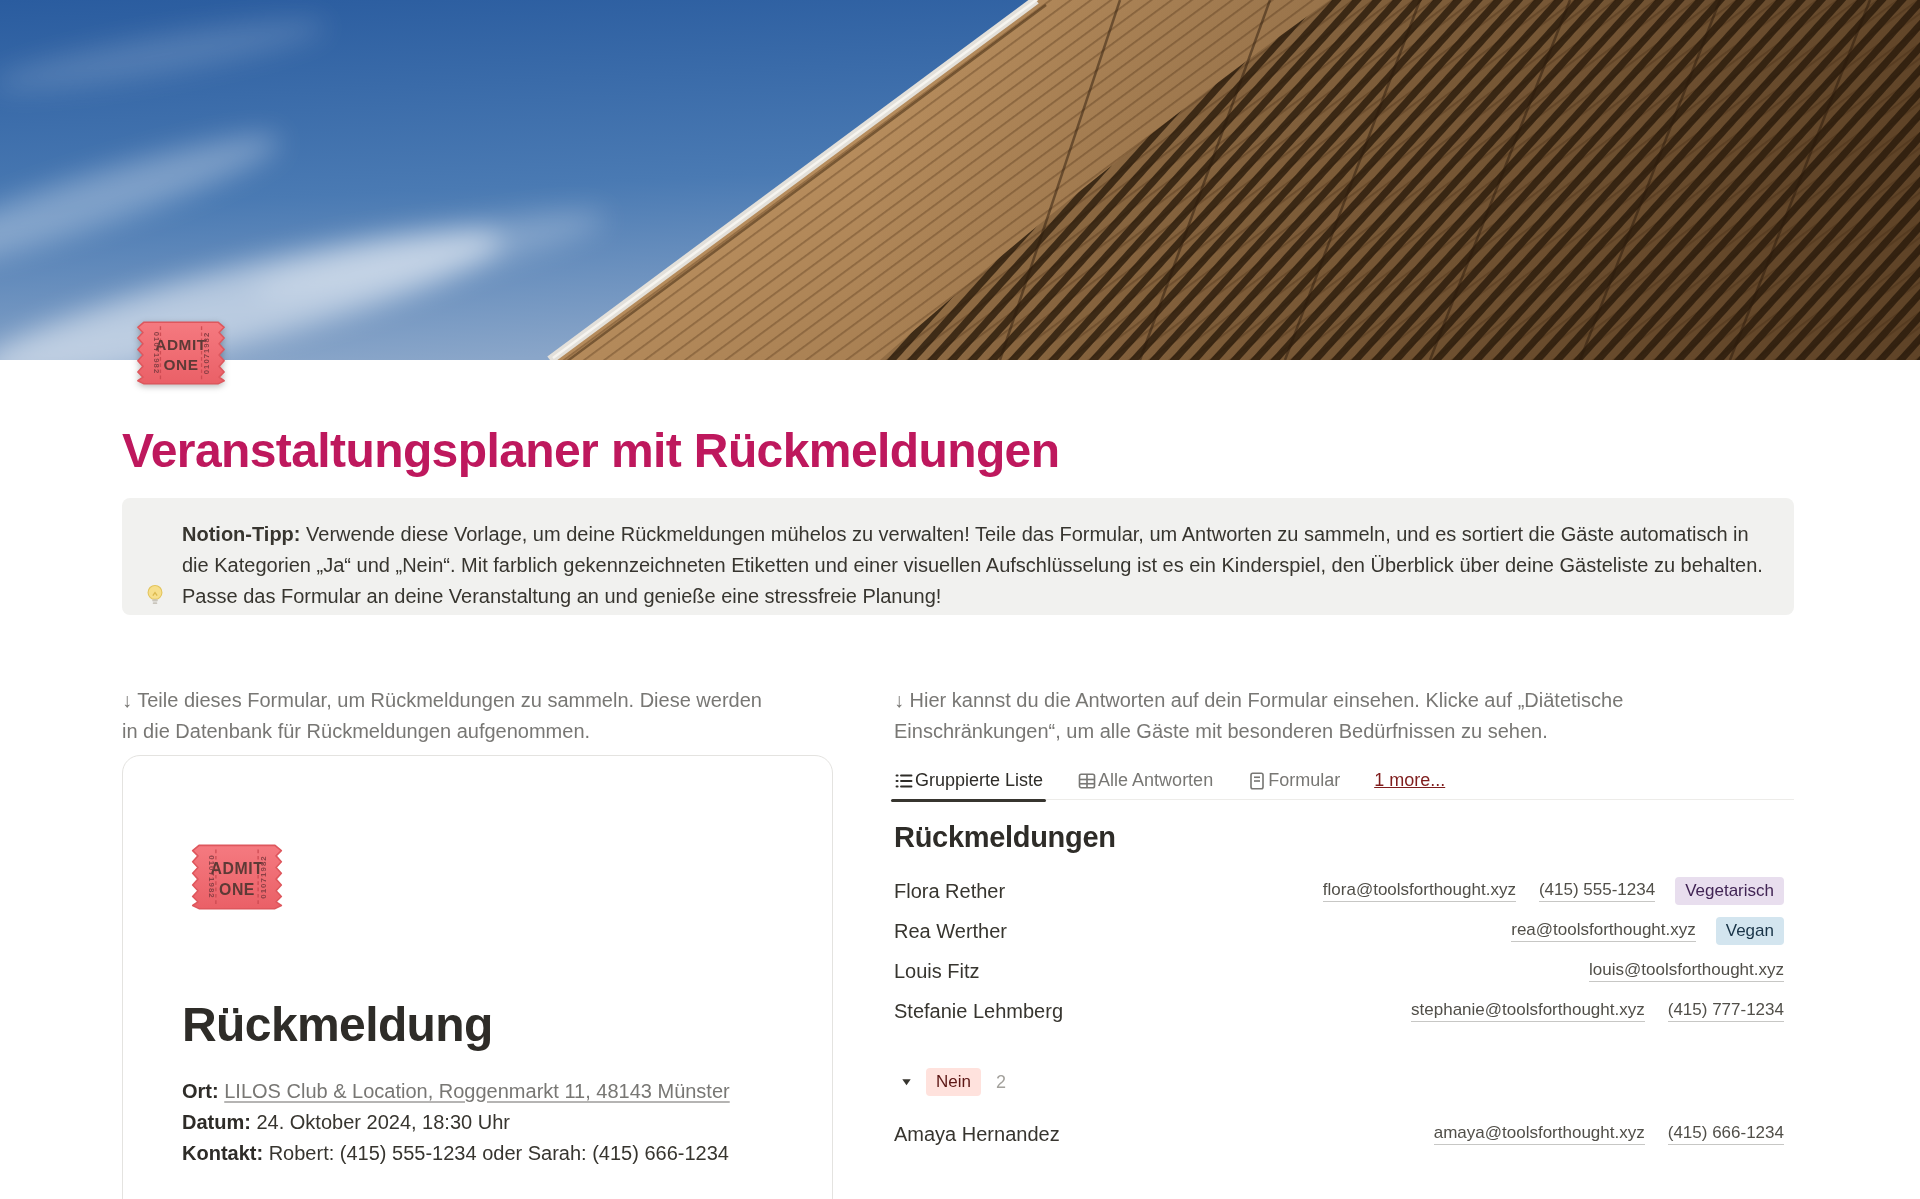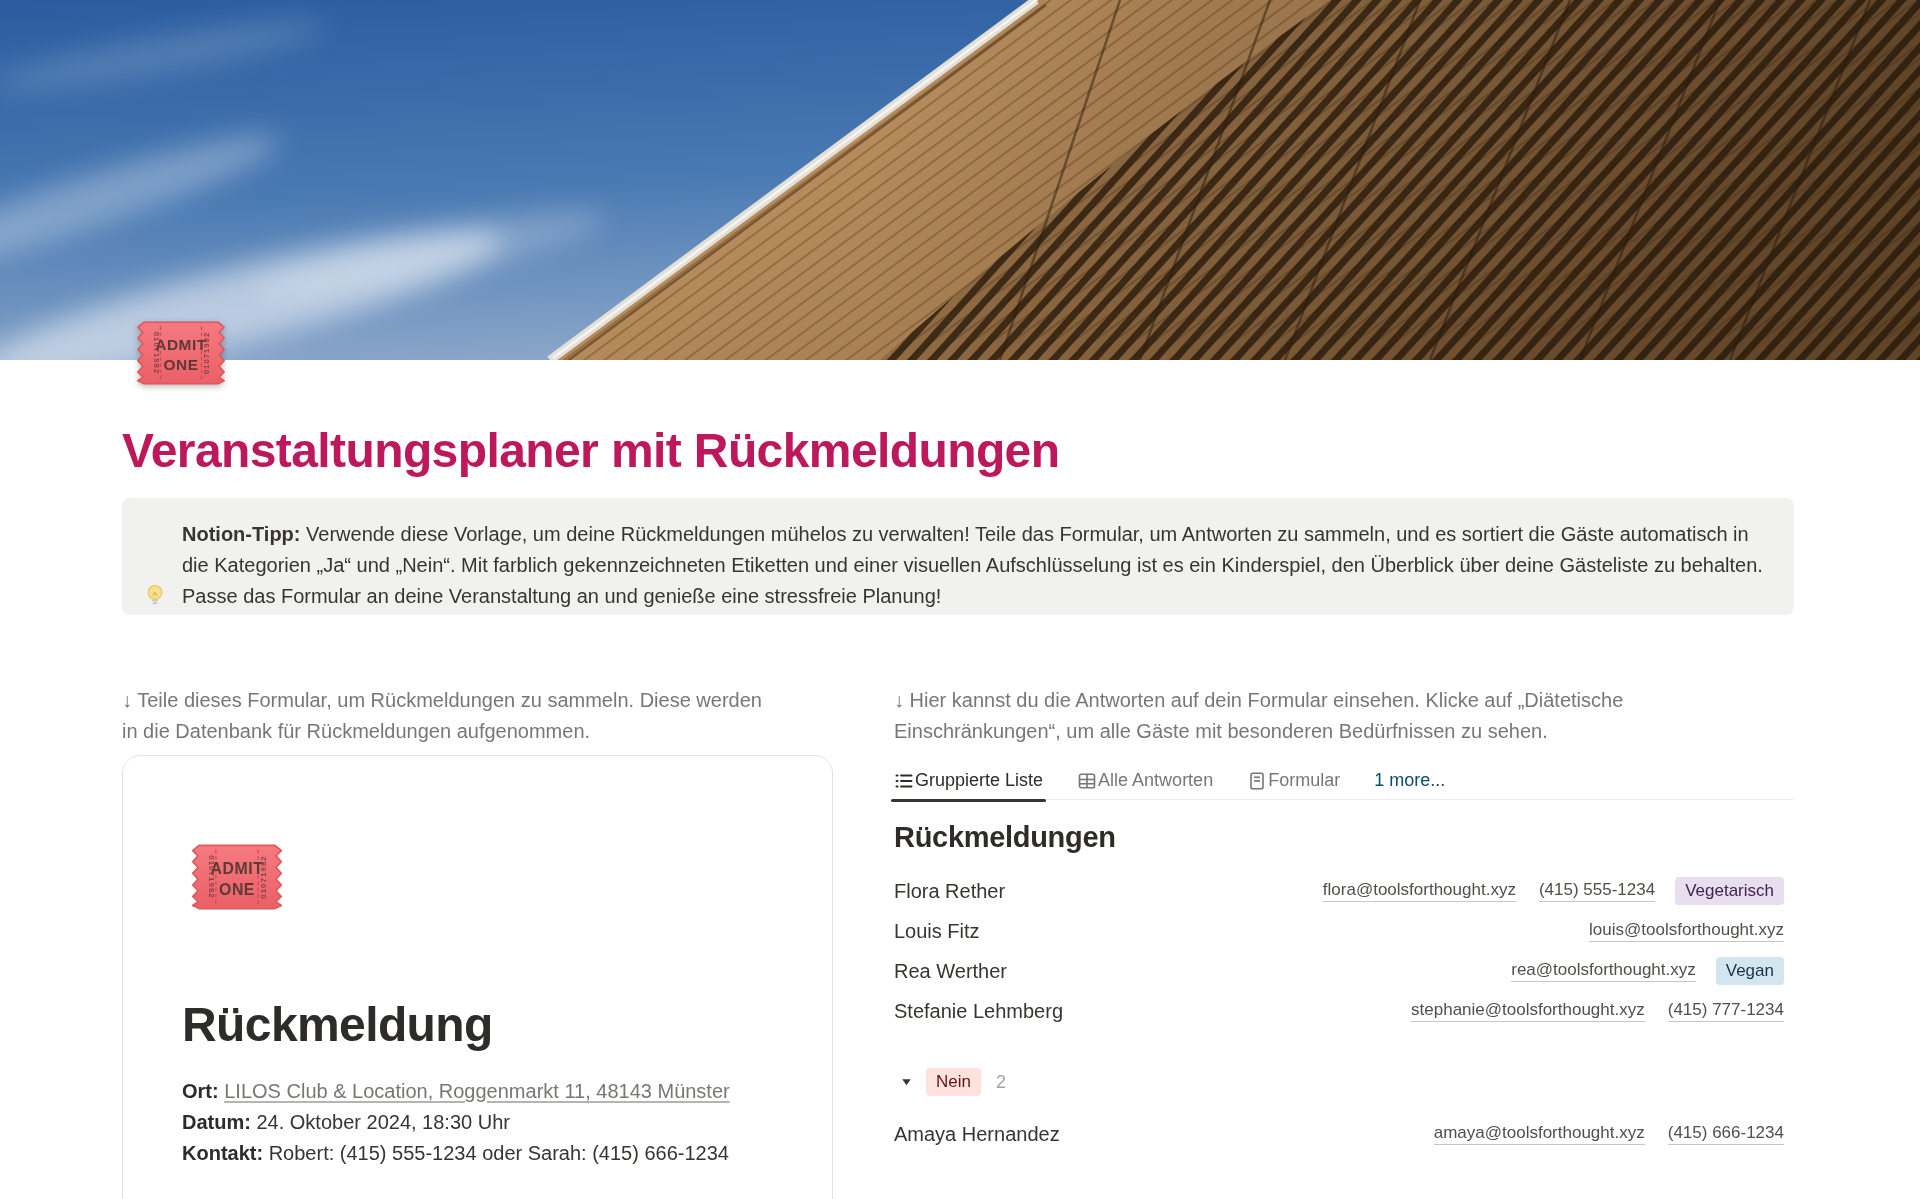--- a/index.html
+++ b/index.html
@@ -46,21 +46,21 @@
     text-decoration-color:rgba(120,119,116,.55); text-underline-offset:3px; cursor:pointer; }
 
   
   .tabbar { margin-top:15px; display:flex; align-items:center; gap:34px; height:38px;
     border-bottom:1px solid #EDECE9; }
   .tab { position:relative; display:flex; align-items:center; gap:1px; height:38px;
     font-size:18px; color:#787774; cursor:pointer; white-space:nowrap; }
   .tab.active { color:#2E2C28; font-weight:500; }
   .tab.active::after { content:""; position:absolute; left:-3px; right:-3px; bottom:-2px;
     height:3px; background:#37352F; border-radius:2px; }
-  .tab.more { color:#0c4a6e; }
+  .tab.more { color:#7f1d1d;text-decoration:underline; }
 
   
   .db-title { margin-top:20px; font-size:29px; line-height:35px; font-weight:700;
     letter-spacing:-0.3px; color:#2E2C28; }
   .group-header { margin-top:18px; height:30px; display:flex; align-items:center;
     gap:13px; padding-left:6px; }
   .group-header .toggle { cursor:pointer; display:flex; }
   .badge { display:inline-block; font-size:17px; line-height:1; padding:5px 10px 6px;
     border-radius:4px; white-space:nowrap; }
   .b-green  { background:#DBEDDB; color:#1C3829; }
@@ -255,30 +255,30 @@
         <div class="rows">
           <div class="row">
             <span class="name">Flora Rether</span>
             <span class="meta">
               <span class="link-val">flora@toolsforthought.xyz</span>
               <span class="link-val">(415) 555-1234</span>
               <span class="badge b-purple">Vegetarisch</span>
             </span>
           </div>
           <div class="row">
-            <span class="name">Louis Fitz</span>
-            <span class="meta">
-              <span class="link-val">louis@toolsforthought.xyz</span>
-            </span>
-          </div>
-          <div class="row">
             <span class="name">Rea Werther</span>
             <span class="meta">
               <span class="link-val">rea@toolsforthought.xyz</span>
               <span class="badge b-blue">Vegan</span>
+            </span>
+          </div>
+          <div class="row">
+            <span class="name">Louis Fitz</span>
+            <span class="meta">
+              <span class="link-val">louis@toolsforthought.xyz</span>
             </span>
           </div>
           <div class="row">
             <span class="name">Stefanie Lehmberg</span>
             <span class="meta">
               <span class="link-val">stephanie@toolsforthought.xyz</span>
               <span class="link-val">(415) 777-1234</span>
             </span>
           </div>
         </div>

